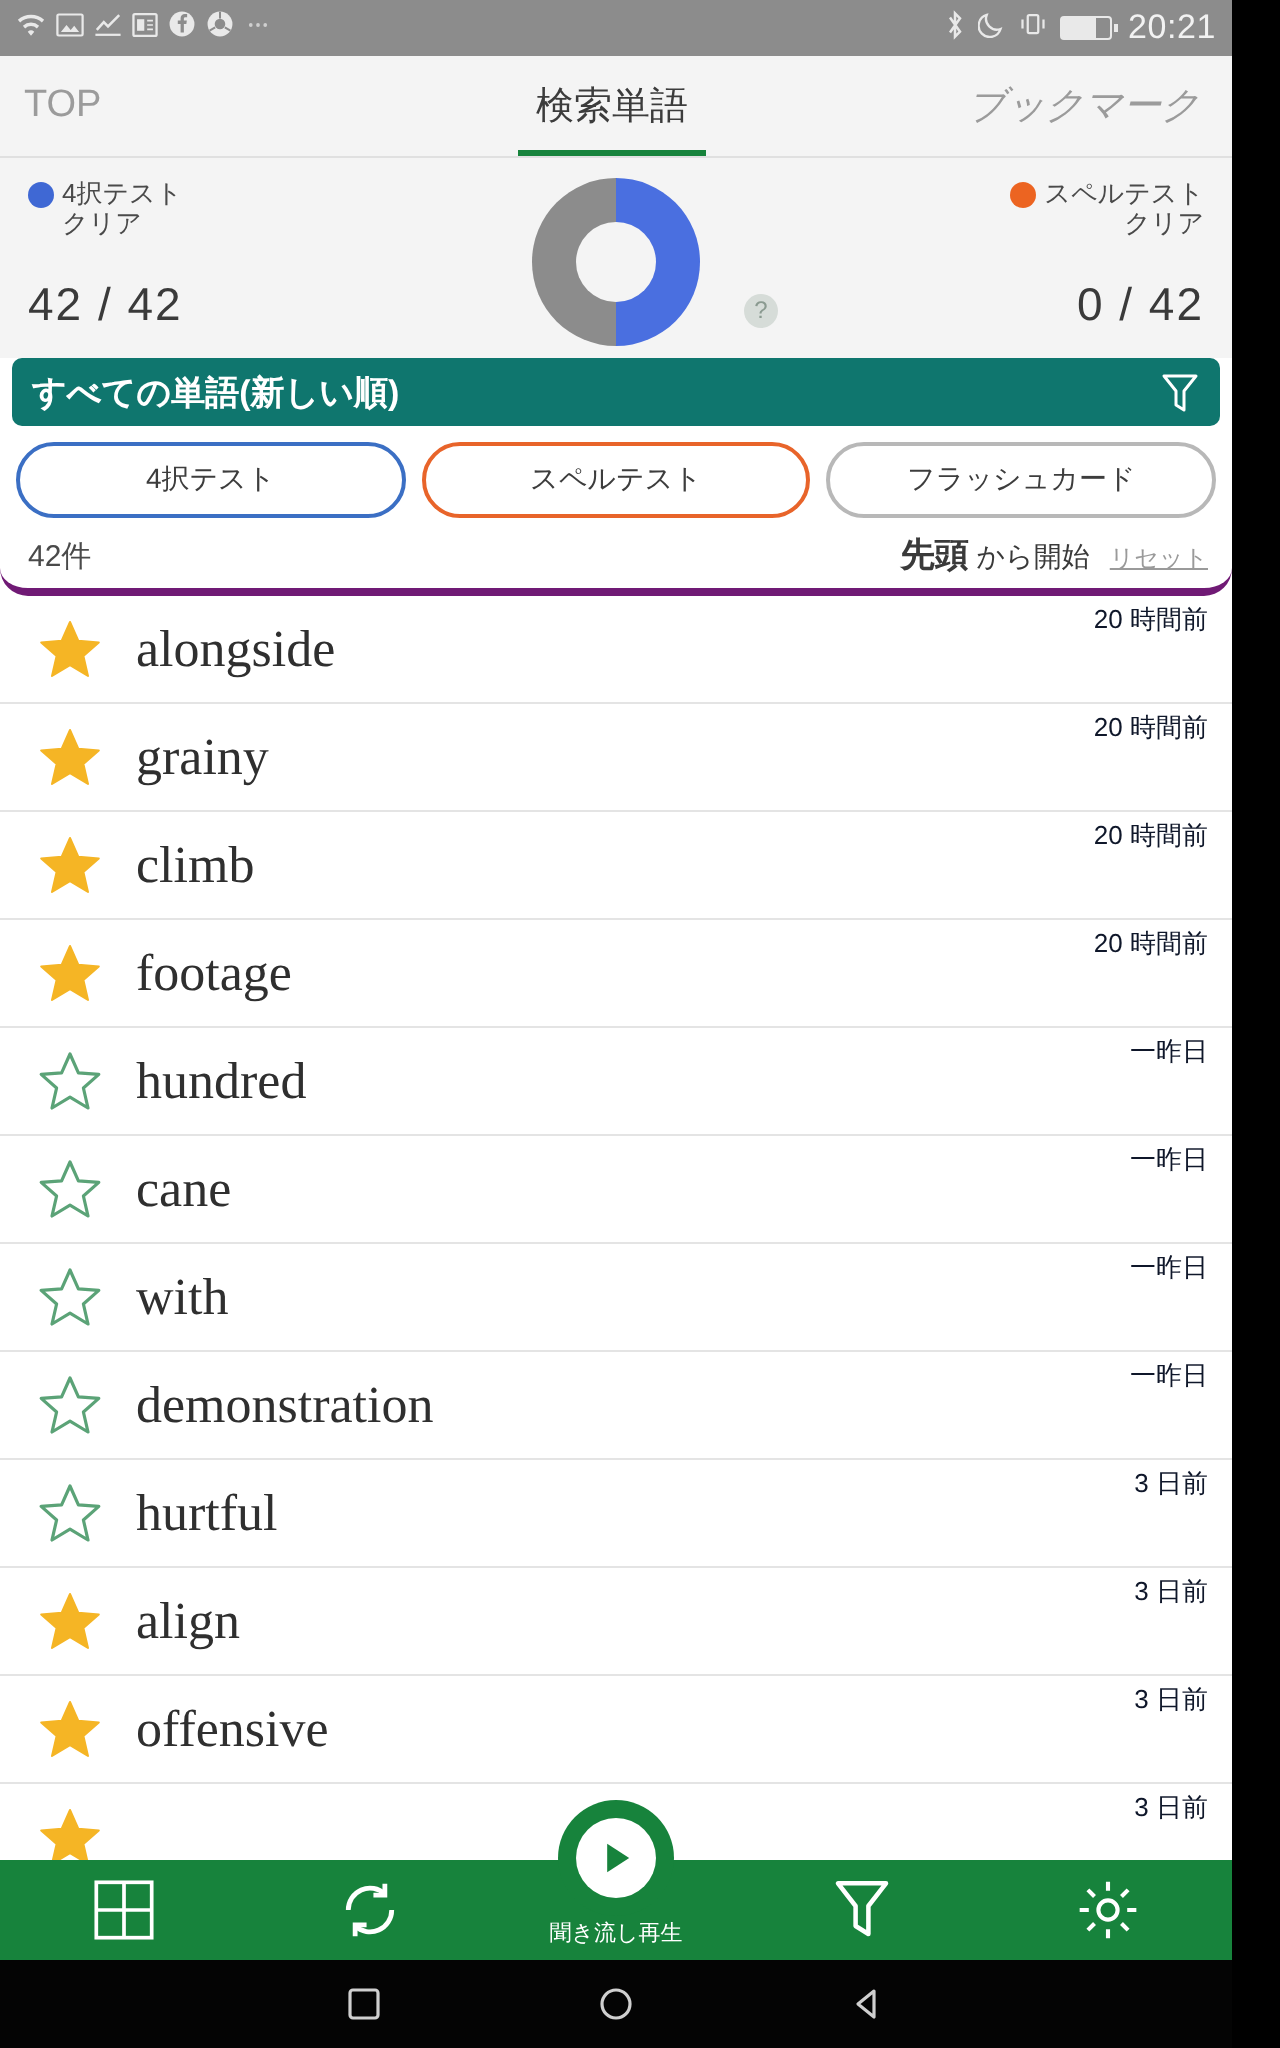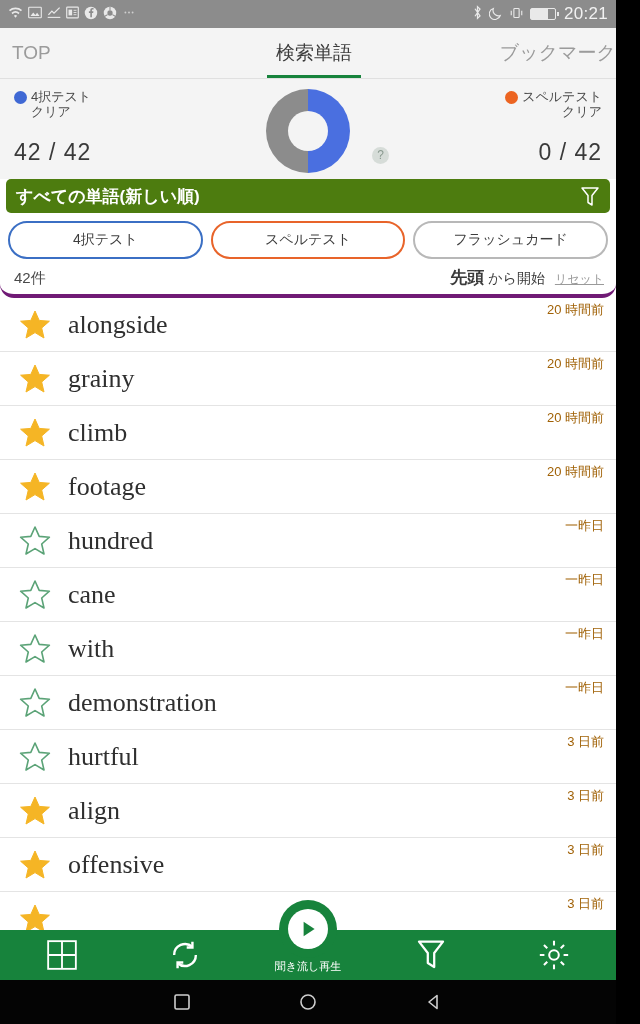--- a/index.html
+++ b/index.html
@@ -79,21 +79,21 @@
     flex: 1;
     display: flex;
     align-items: center;
     justify-content: center;
     font-size: 19px;
     color: #9b9b9b;
     position: relative;
     cursor: pointer;
   }
   .tab.first { justify-content: flex-start; padding-left: 12px; }
-  .tab.last  { justify-content: flex-end;  padding-right: 0; }
+  .tab.last  { justify-content: flex-end;  padding-right: 16px; font-style: italic; }
   .tab.active { color: #3c3c3c; }
   .tab.active::after {
     content: "";
     position: absolute;
     left: 50%;
     transform: translateX(-50%);
     bottom: 0;
     width: 94px;
     height: 3px;
     background: #17833c;
@@ -165,21 +165,21 @@
     font-size: 12px;
     line-height: 17px;
     text-align: center;
     cursor: pointer;
   }
 
   
   .greenbar {
     margin: 0 6px;
     height: 34px;
-    background: #4d7c0f;
+    background: #0f766e;
     border-radius: 5px;
     display: flex;
     align-items: center;
     justify-content: space-between;
     padding: 0 10px;
     box-sizing: border-box;
   }
   .greenbar-title {
     color: #ffffff;
     font-size: 17px;
@@ -253,21 +253,21 @@
     font-size: 26px;
     color: #2f2f2f;
     margin-left: 16px;
     line-height: 1;
   }
   .timestamp {
     position: absolute;
     right: 12px;
     top: 3px;
     font-size: 13px;
-    color: #a16207;
+    color: #0f172a;
   }
 
   
   .bottomnav {
     position: absolute;
     left: 0; right: 0;
     bottom: 44px;
     height: 50px;
     background: #17833c;
     display: flex;

